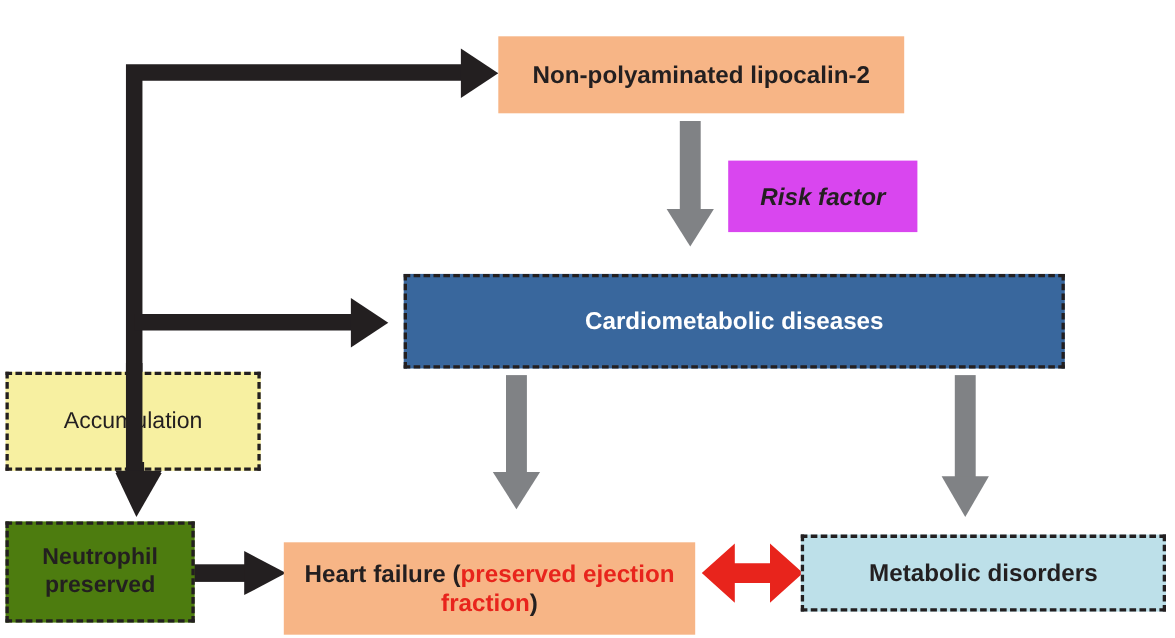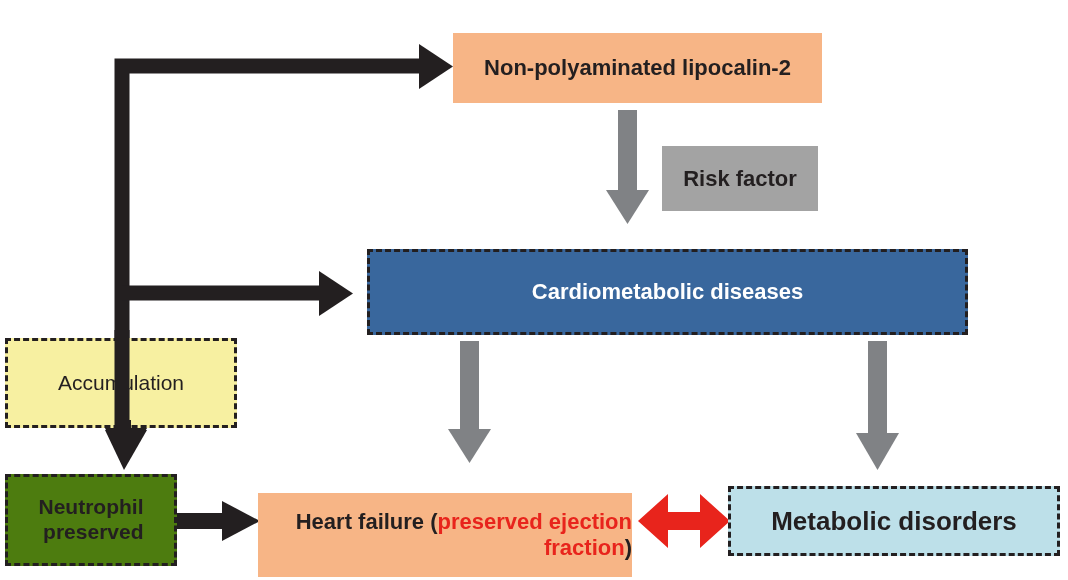--- a/index.html
+++ b/index.html
@@ -16,39 +16,40 @@
     height: 580px;
     background: #ffffff;
     overflow: hidden;
   }
   .node {
     position: absolute;
     box-sizing: border-box;
     display: flex;
     align-items: center;
     justify-content: center;
-    text-align: right;
+    text-align: center;
     font-weight: bold;
     line-height: 1.18;
     z-index: 3;
   }
   .node-label { display: block; }
 
   
   #node-lipocalin {
     left: 453px; top: 33px; width: 369px; height: 70px;
     background: #f7b586;
     color: #231f20;
     font-size: 22px;
   }
   #node-riskfactor {
-    left: 662px; top: 146px; width: 156px; height: 65px;
-    background: #a3a3a3;
+    left: 662px; top: 146px; width: 172px; height: 65px;
+    background: #d946ef;
     color: #231f20;
     font-size: 22px;
+    font-style: italic;
   }
   #node-cardio {
     left: 367px; top: 249px; width: 601px; height: 86px;
     background: #336699;
     background: #39679d;
     color: #ffffff;
     font-size: 22px;
     border: 3px dashed #231f20;
   }
   #node-accumulation {
@@ -70,21 +71,21 @@
     left: 258px; top: 477px; width: 374px; height: 84px;
     background: #f7b586;
     color: #231f20;
     font-size: 22px;
     margin-top: 16px;
   }
   #node-metabolic {
     left: 728px; top: 486px; width: 332px; height: 70px;
     background: #bde0e9;
     color: #231f20;
-    font-size: 26px;
+    font-size: 22px;
     border: 3px dashed #231f20;
   }
   .hl-red { color: #e8241c; }
 
   
   .svg-layer {
     position: absolute;
     left: 0; top: 0;
     width: 1068px; height: 580px;
     z-index: 2;

